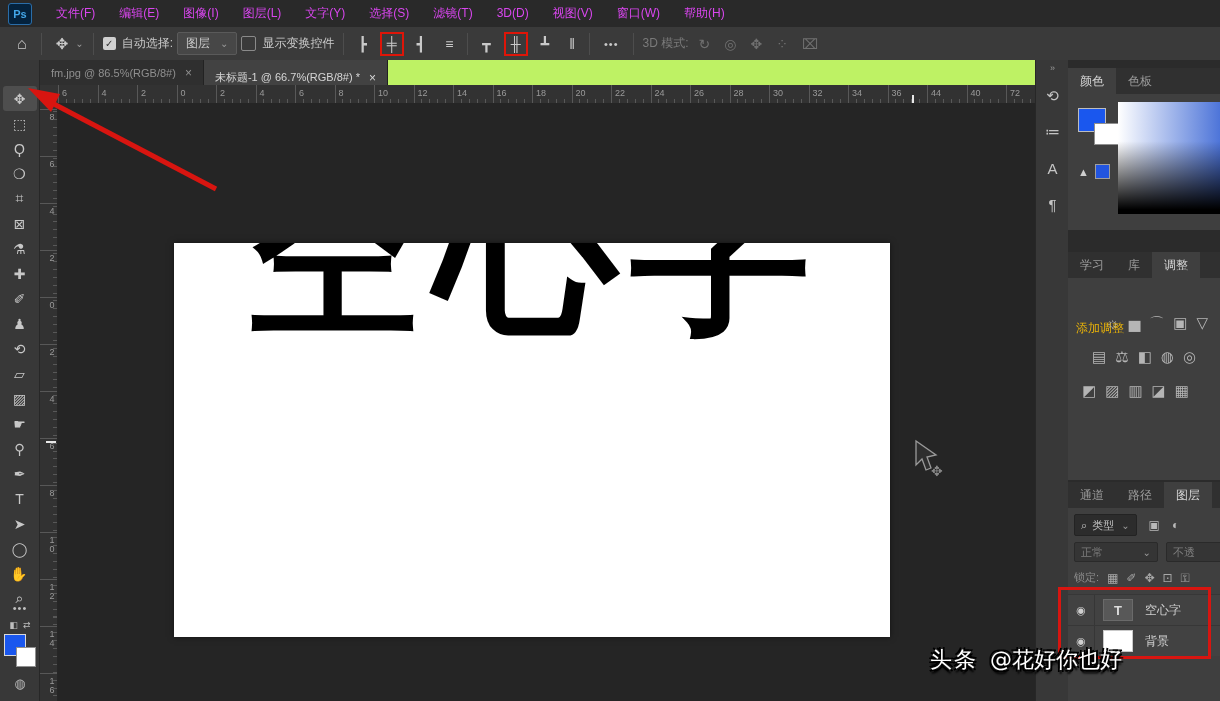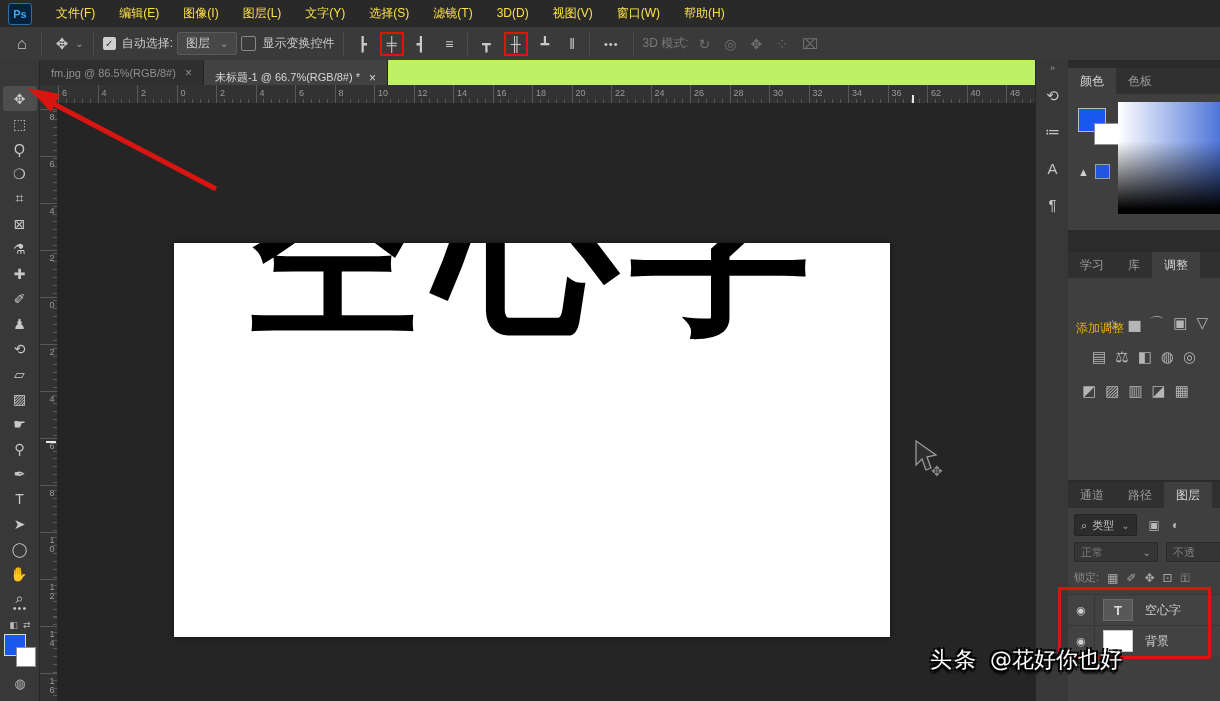--- a/index.html
+++ b/index.html
@@ -6,21 +6,21 @@
   #app{position:relative;width:1220px;height:701px;overflow:hidden;background:#2b2b2b;
        font-family:"Liberation Sans","DejaVu Sans",sans-serif;-webkit-font-smoothing:antialiased;user-select:none;}
 
   
   .menubar{position:absolute;left:0;top:0;width:1220px;height:27px;background:#292929;
            display:flex;align-items:center;border-bottom:1px solid #1f1f1f;}
   .ps-logo{width:22px;height:20px;margin:0 12px 0 8px;background:#04223d;color:#43a6e8;
            font-size:11px;font-weight:bold;display:flex;align-items:center;justify-content:center;
            border-radius:3px;border:1px solid #2a6da8;}
   .menu-items{display:flex;height:100%;align-items:center;}
-  .menu-item{padding:0 12px;font-size:12px;color:#fde047;line-height:27px;cursor:default;}
+  .menu-item{padding:0 12px;font-size:12px;color:#d946ef;line-height:27px;cursor:default;}
 
   
   .optionsbar{position:absolute;left:0;top:27px;width:1220px;height:33px;background:#3a3a3a;
               display:flex;align-items:center;font-size:12px;color:#c9c9c9;border-bottom:1px solid #262626;}
   .ob-sep{width:1px;height:22px;background:#4d4d4d;margin:0 9px;flex:none;}
   .ob-icon{font-size:15px;color:#c9c9c9;padding:2px 5px;flex:none;}
   .ob-home{margin-left:12px;font-size:16px;}
   .chev{font-size:10px;color:#9a9a9a;margin-left:2px;}
   .cb{width:13px;height:13px;border-radius:2px;flex:none;margin-right:6px;display:inline-flex;
       align-items:center;justify-content:center;font-size:10px;}
@@ -319,23 +319,23 @@
       <span>18</span>
       <span>20</span>
       <span>22</span>
       <span>24</span>
       <span>26</span>
       <span>28</span>
       <span>30</span>
       <span>32</span>
       <span>34</span>
       <span>36</span>
-      <span>62</span>
+      <span>44</span>
       <span>40</span>
-      <span>48</span>
+      <span>72</span>
     </div>
   <div class="ruler-left">
 
   <span>8</span>
       <span>6</span>
       <span>4</span>
       <span>2</span>
       <span>0</span>
       <span>2</span>
       <span>4</span>

